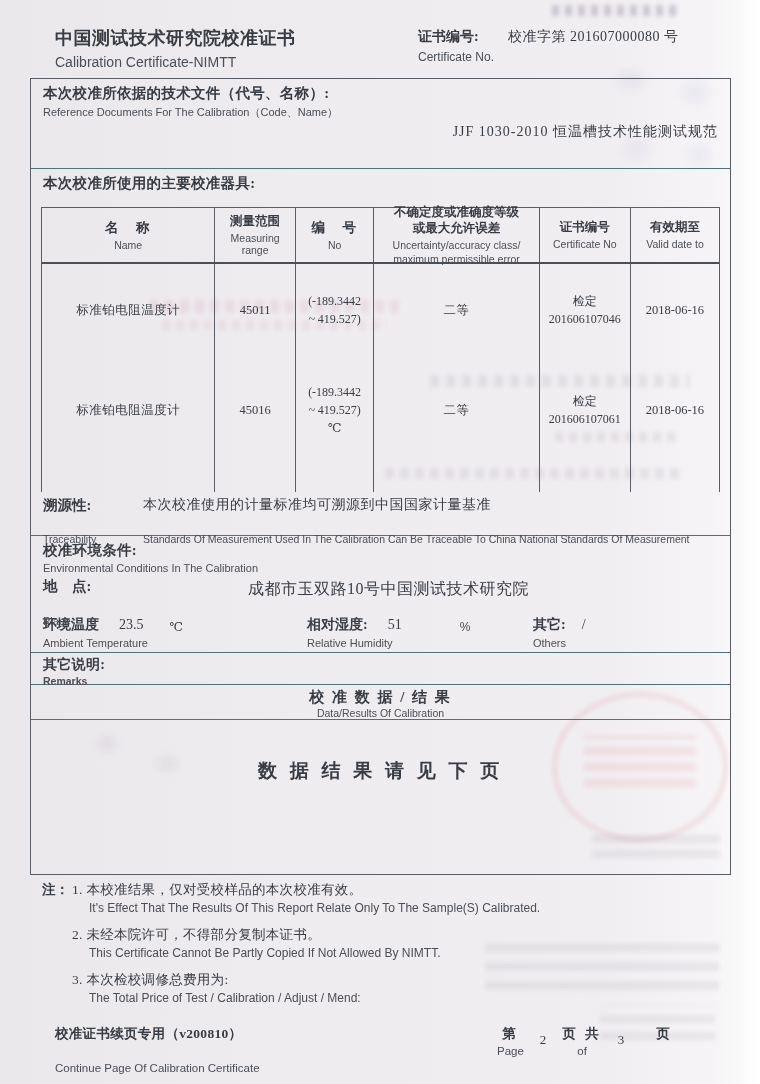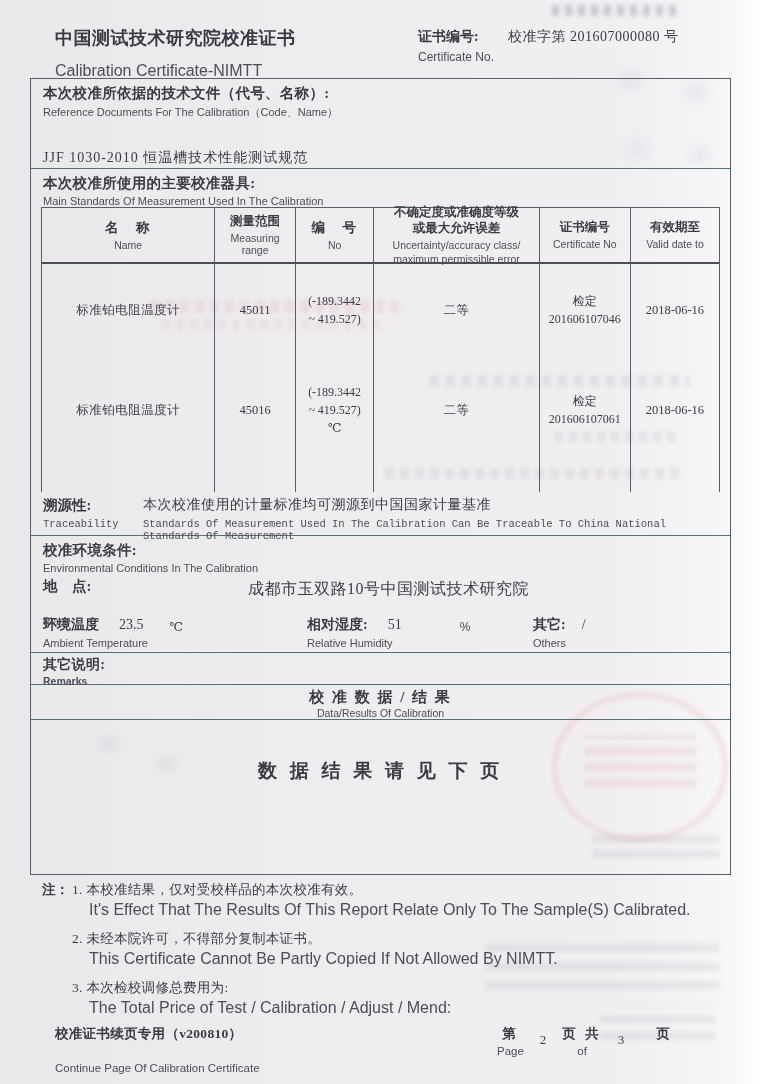--- a/index.html
+++ b/index.html
@@ -9,38 +9,38 @@
     font-family:"Liberation Sans","DejaVu Sans",sans-serif;
     color:#383c44;
   }
   .zh{font-family:"Liberation Serif","DejaVu Serif",serif;}
   .en{font-family:"Liberation Sans","DejaVu Sans",sans-serif;color:#4a4e56;}
   .num{font-family:"Liberation Serif","DejaVu Serif",serif;}
 
   
   .hdr{position:absolute;top:26px;left:55px;}
   .hdr .t-zh{font-size:18px;font-weight:bold;letter-spacing:.5px;}
-  .hdr .t-en{font-size:16px;margin-top:12px;}
+  .hdr .t-en{font-size:14px;margin-top:4px;}
   .certno-label{position:absolute;top:28px;left:418px;}
   .certno-label .t-zh{font-size:14px;font-weight:bold;}
   .certno-label .t-en{font-size:12px;margin-top:4px;}
   .certno-value{position:absolute;top:28px;left:508px;font-size:14px;letter-spacing:.5px;}
 
   
   .box{
     position:absolute;left:30px;top:78px;width:701px;height:797px;
     border:1px solid #585d66;box-sizing:border-box;
     display:flex;flex-direction:column;
   }
   .sec{box-sizing:border-box;padding:5px 12px 0 12px;}
   .sec-title-zh{font-size:14.5px;font-weight:bold;letter-spacing:.3px;}
   .sec-title-en{font-size:11px;margin-top:2px;}
 
   .sec-ref{height:90px;border-bottom:1px solid #4e737b;}
-  .sec-ref .ref-value{text-align:left;font-size:14px;margin-top:29px;letter-spacing:1px;}
+  .sec-ref .ref-value{text-align:right;font-size:14px;margin-top:3px;letter-spacing:1px;}
 
   .sec-stdtitle{height:38px;}
 
   
   .std-table{margin:0 10px;border:1px solid #585d66;border-bottom:none;box-sizing:border-box;}
   .tgrid{display:grid;grid-template-columns:25.6% 11.9% 11.6% 24.4% 13.5% 13%;}
   .thead{border-bottom:2px solid #4b5058;}
   .thead > div{
     border-right:1px solid #585d66;box-sizing:border-box;height:54px;
     display:flex;flex-direction:column;align-items:center;justify-content:center;text-align:center;
@@ -58,21 +58,21 @@
   .td-zh{font-size:12.5px;letter-spacing:.5px;}
   .td-num{font-size:12.5px;}
   .td-line{font-size:12px;line-height:1.5;}
 
   
   .sec-trace{height:44px;border-bottom:1px solid #4e737b;padding-top:4px;}
   .trow{display:flex;}
   .trow .lbl{width:100px;flex:none;}
   .trace-zh{font-size:14.5px;font-weight:bold;}
   .trace-val-zh{font-size:14px;letter-spacing:.5px;}
-  .trace-en{font-size:10.5px;margin-top:3px;font-family:Liberation Mono, monospace;}
+  .trace-en{font-size:10.5px;margin-top:18px;}
 
   
   .sec-env{height:117px;border-bottom:1px solid #4e737b;}
   .place-row{position:relative;margin-top:3px;height:34px;}
   .place-zh{font-size:14.5px;font-weight:bold;}
   .place-en{font-size:11px;margin-top:19px;}
   .place-val{position:absolute;left:205px;top:2px;font-size:16px;letter-spacing:.5px;}
   .cond-row{display:flex;margin-top:4px;}
   .cond{white-space:nowrap;}
   .cond .c-zh{font-size:14px;font-weight:bold;}
@@ -91,21 +91,21 @@
   .band-zh{font-size:15px;font-weight:bold;letter-spacing:2px;}
   .band-en{font-size:10.5px;margin-top:0;}
   .sec-results{flex:1;position:relative;}
   .results-msg{position:absolute;top:38px;left:0;right:0;text-align:center;font-size:19px;letter-spacing:4px;font-weight:bold;}
 
   
   .notes{position:absolute;left:42px;top:881px;width:690px;display:flex;}
   .notes .n-label{font-size:13.5px;font-weight:bold;flex:none;width:30px;}
   .note-item{margin-bottom:11px;}
   .note-zh{font-size:13.5px;letter-spacing:.3px;}
-  .note-en{font-size:16px;margin-top:2px;margin-left:17px;}
+  .note-en{font-size:12px;margin-top:2px;margin-left:17px;}
 
   
   .foot-left{position:absolute;left:55px;top:1025px;}
   .foot-left .f-zh{font-size:13.5px;font-weight:bold;letter-spacing:.3px;}
   .foot-left .f-en{font-size:11.5px;margin-top:19px;}
   .foot-page{position:absolute;left:497px;top:1025px;display:flex;align-items:flex-start;}
   .fp-col{text-align:center;}
   .fp-zh{font-size:13.5px;font-weight:bold;letter-spacing:3px;}
   .fp-en{font-size:11.5px;margin-top:2px;letter-spacing:0;}
   .fp-num{font-size:13px;margin:7px 16px 0 16px;}
@@ -178,21 +178,20 @@
   <div class="box">
 
     <div class="sec sec-ref">
       <div class="sec-title-zh zh">本次校准所依据的技术文件（代号、名称）:</div>
       <div class="sec-title-en en">Reference Documents For The Calibration（Code、Name）</div>
       <div class="ref-value zh">JJF 1030-2010 恒温槽技术性能测试规范</div>
     </div>
 
     <div class="sec sec-stdtitle">
       <div class="sec-title-zh zh">本次校准所使用的主要校准器具:</div>
-      <div class="sec-title-en en">Main Standards Of Measurement Used In The Calibration</div>
     </div>
 
     <div class="std-table">
       <div class="tgrid thead">
         <div>
           <span class="th-zh zh">名　称</span>
           <span class="th-en en">Name</span>
         </div>
         <div>
           <span class="th-zh zh tight">测量范围</span>

